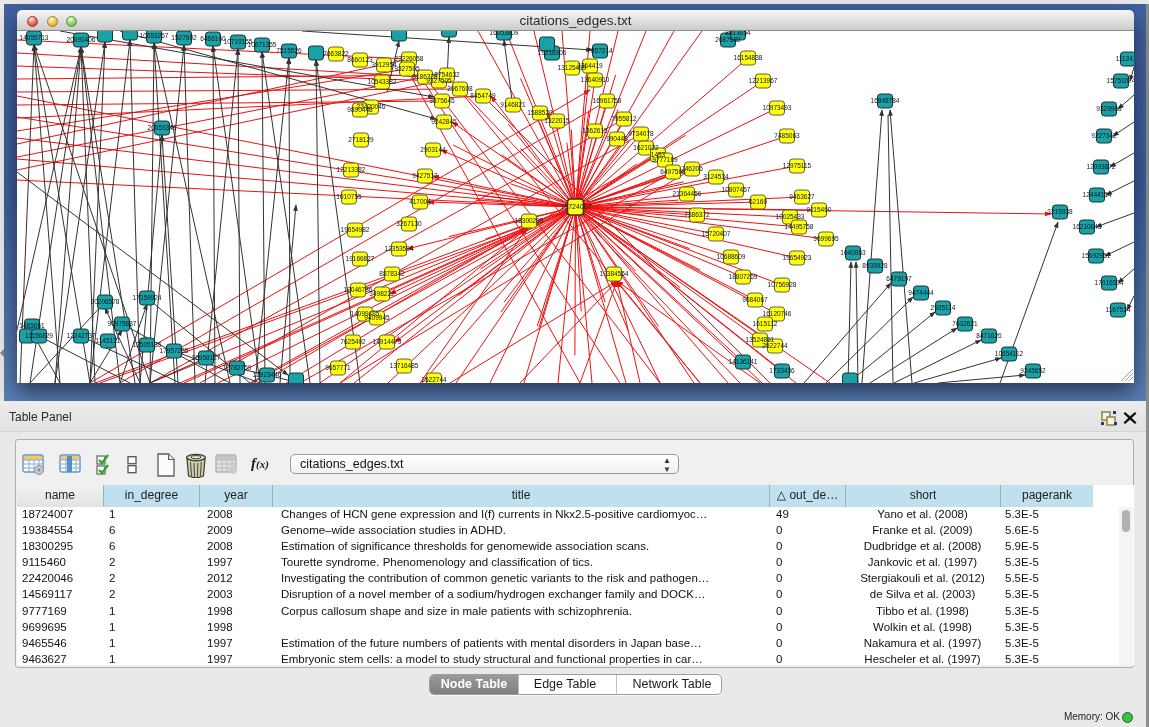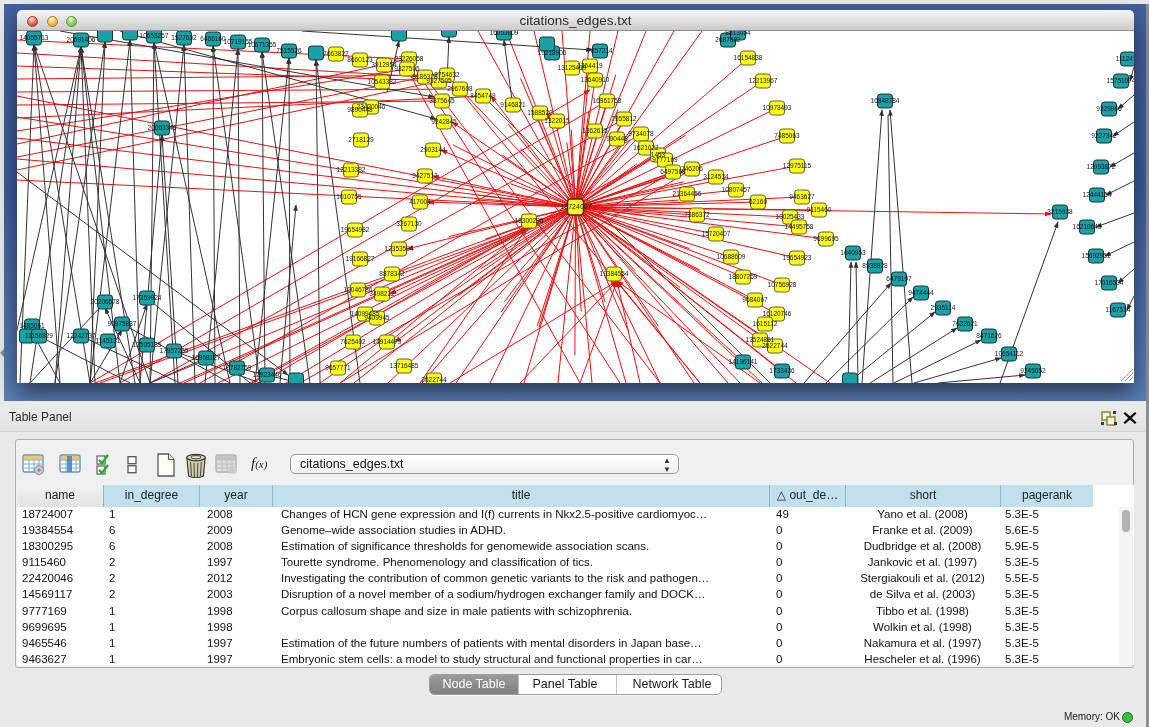--- a/index.html
+++ b/index.html
@@ -43,21 +43,21 @@
 .c5 { left:759px; width:70px; }
 .c6 { left:828px; width:155px; text-align:center; }
 .c7 { left:988px; width:90px; }
 #vscroll { position:absolute; left:1103px; top:67px; width:14px; height:158px; background:#f4f4f4; }
 #vthumb { position:absolute; left:2.5px; top:3px; width:8px; height:22px; background:#b2b2b2; border-radius:4px; }
 #tabs { position:absolute; left:429px; top:273px; width:293px; height:21px;
   background:#fff; border:1px solid #9d9d9d; border-radius:5px; font-size:12.5px;
   box-shadow:0 1px 0 rgba(255,255,255,.7); }
 #tabs .seg { position:absolute; top:0; height:19px; line-height:19px; text-align:center; color:#1a1a1a; }
 #seg1 { left:0; width:88px; background:linear-gradient(180deg,#9b9b9b,#7e7e7e);
-  color:#fff !important; border-radius:4px 0 0 4px; }
+  color:#fff !important; border-radius:4px 0 0 4px;font-weight:bold; }
 #seg2 { left:88px; width:93px; border-left:1px solid #c0c0c0; }
 #seg3 { left:186px; width:111px; border-left:1px solid #c0c0c0; }
 #memory { position:absolute; right:26px; top:310px; font-size:10px; color:#222; }
 #memdot { position:absolute; right:13px; top:311px; width:11px; height:11px;
   border-radius:50%; background:#31c931; border:1px solid #4a4a4a; }
 </style></head>
 <body>
 <div id="app">
 <div id="desk"></div>
 <div id="rightstrip"></div>
@@ -633,21 +633,21 @@
         <path d="M3 6 L4.6 23 Q12 26.5 19.4 23 L21 6 Q12 10 3 6 z" fill="#cfccb2" stroke="#3c3c30" stroke-width="1.2"></path>
         <path d="M6.5 9 L7.5 23 M10 10 L10.5 24 M13.8 10 L13.4 24 M17.3 9 L16.4 23" stroke="#55513c" stroke-width="1.1"></path>
       </svg>
       <svg class="ic" style="left:199px" width="24" height="23" viewBox="0 0 24 23" opacity="0.72">
         <rect x="1" y="2" width="20" height="17" rx="2" fill="#dadada" stroke="#9a9a9a" stroke-width="1.4"></rect>
         <rect x="2" y="3" width="18" height="4" fill="#b5b5b5"></rect>
         <path d="M2 7 h18 M2 11 h18 M2 15 h18 M7 7 v12 M12 7 v12 M17 7 v12" stroke="#a8a8a8" stroke-width="1"></path>
         <circle cx="18" cy="17" r="4" fill="#bdbdbd"></circle>
       </svg>
       <div class="ic" style="left:235px;top:15px;font-family:'Liberation Serif',serif;
-        font-style:italic;font-weight:normal;font-size:15px;color:#1a1a1a;">f<span style="font-size:11px">(x)</span></div>
+        font-style:italic;font-weight:bold;font-size:15px;color:#1a1a1a;">f<span style="font-size:11px">(x)</span></div>
       <div id="dropdown">citations_edges.txt<span class="ar">▲<br>▼</span></div>
     </div>
     <div id="thead">
       <span class="th" style="left:0;width:86px;background:linear-gradient(180deg,#f2f2f2,#e2e2e2);border-left:none;">name</span>
       <span class="th" style="left:86px;width:96px;">in_degree</span>
       <span class="th" style="left:182px;width:73px;">year</span>
       <span class="th" style="left:255px;width:497px;">title</span>
       <span class="th" style="left:752px;width:76px;">△ out_de…</span>
       <span class="th" style="left:828px;width:155px;">short</span>
       <span class="th" style="left:983px;width:93px;">pagerank</span>
@@ -732,28 +732,28 @@
             <span class="c5">0</span>
             <span class="c6">Nakamura et al. (1997)</span>
             <span class="c7">5.3E-5</span>
           </div>
 <div class="tr">
             <span class="c1">9463627</span>
             <span class="c2">1</span>
             <span class="c3">1997</span>
             <span class="c4">Embryonic stem cells: a model to study structural and functional properties in car…</span>
             <span class="c5">0</span>
-            <span class="c6">Hescheler et al. (1996)</span>
+            <span class="c6">Hescheler et al. (1997)</span>
             <span class="c7">5.3E-5</span>
           </div>
     </div>
     <div id="vscroll">
           <div id="vthumb"></div>
         </div>
   </div>
   <div id="tabs">
     <span class="seg" id="seg1">Node Table</span>
-    <span class="seg" id="seg2">Panel Table</span>
+    <span class="seg" id="seg2">Edge Table</span>
     <span class="seg" id="seg3">Network Table</span>
   </div>
   <span id="memory">Memory: OK</span>
   <div id="memdot"></div>
 </div>
 </div>
 </body></html>

